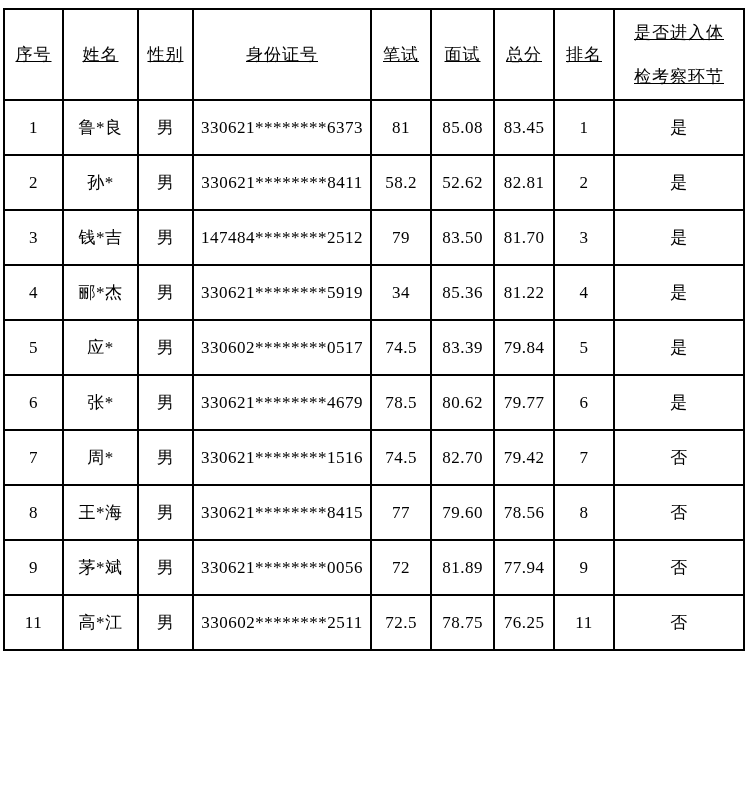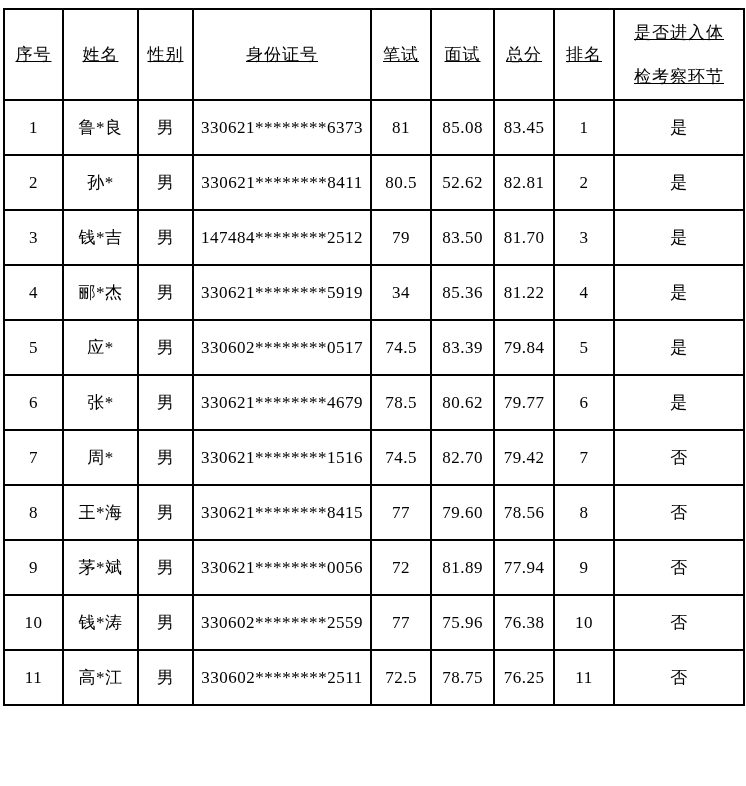--- a/index.html
+++ b/index.html
@@ -97,21 +97,21 @@
         <td>85.08</td>
         <td>83.45</td>
         <td>1</td>
         <td>是</td>
       </tr>
       <tr>
         <td>2</td>
         <td>孙*</td>
         <td>男</td>
         <td>330621********8411</td>
-        <td>80.5</td>
+        <td>58.2</td>
         <td>52.62</td>
         <td>82.81</td>
         <td>2</td>
         <td>是</td>
       </tr>
       <tr>
         <td>3</td>
         <td>钱*吉</td>
         <td>男</td>
         <td>147484********2512</td>
@@ -181,31 +181,20 @@
         <td>茅*斌</td>
         <td>男</td>
         <td>330621********0056</td>
         <td>72</td>
         <td>81.89</td>
         <td>77.94</td>
         <td>9</td>
         <td>否</td>
       </tr>
       <tr>
-        <td>10</td>
-        <td>钱*涛</td>
-        <td>男</td>
-        <td>330602********2559</td>
-        <td>77</td>
-        <td>75.96</td>
-        <td>76.38</td>
-        <td>10</td>
-        <td>否</td>
-      </tr>
-      <tr>
         <td>11</td>
         <td>高*江</td>
         <td>男</td>
         <td>330602********2511</td>
         <td>72.5</td>
         <td>78.75</td>
         <td>76.25</td>
         <td>11</td>
         <td>否</td>
       </tr>

